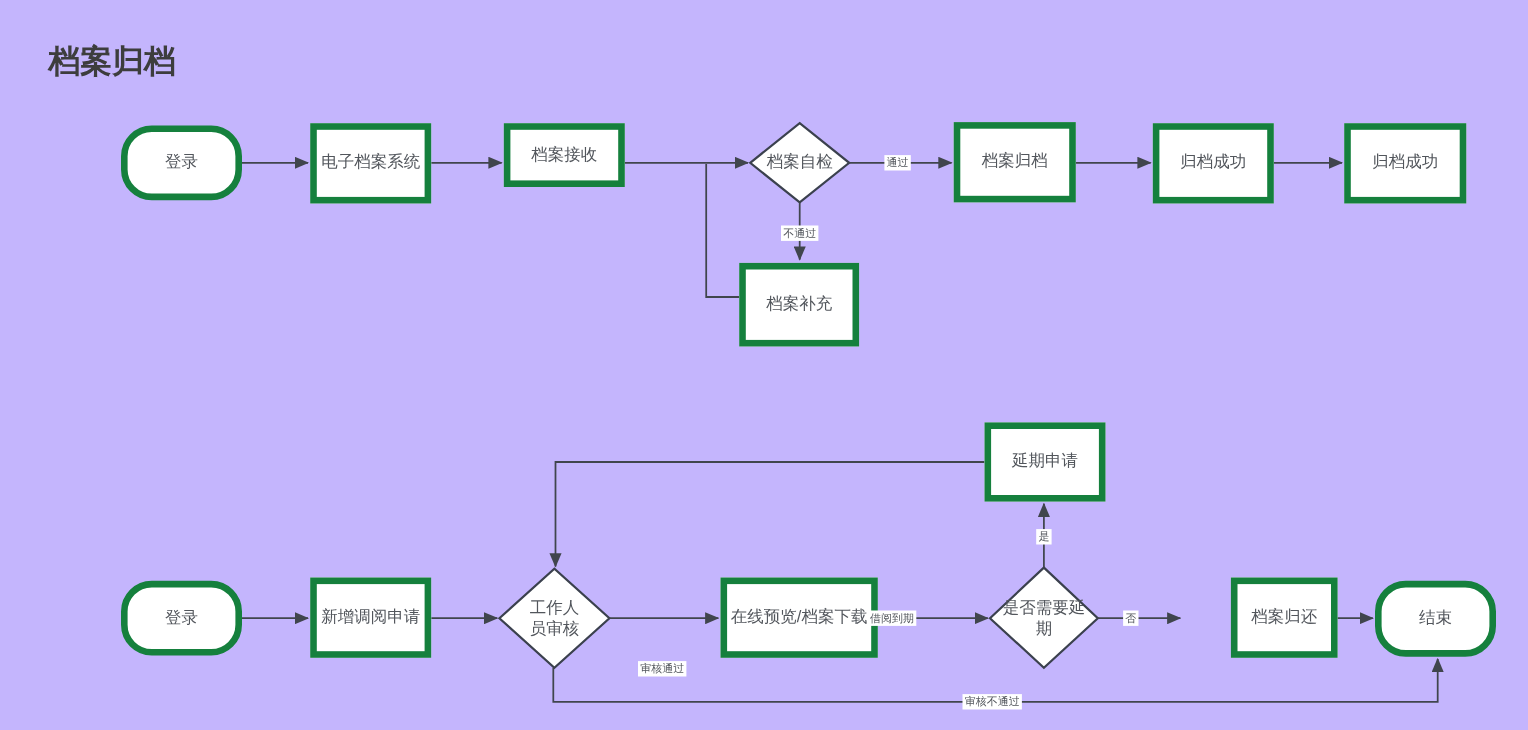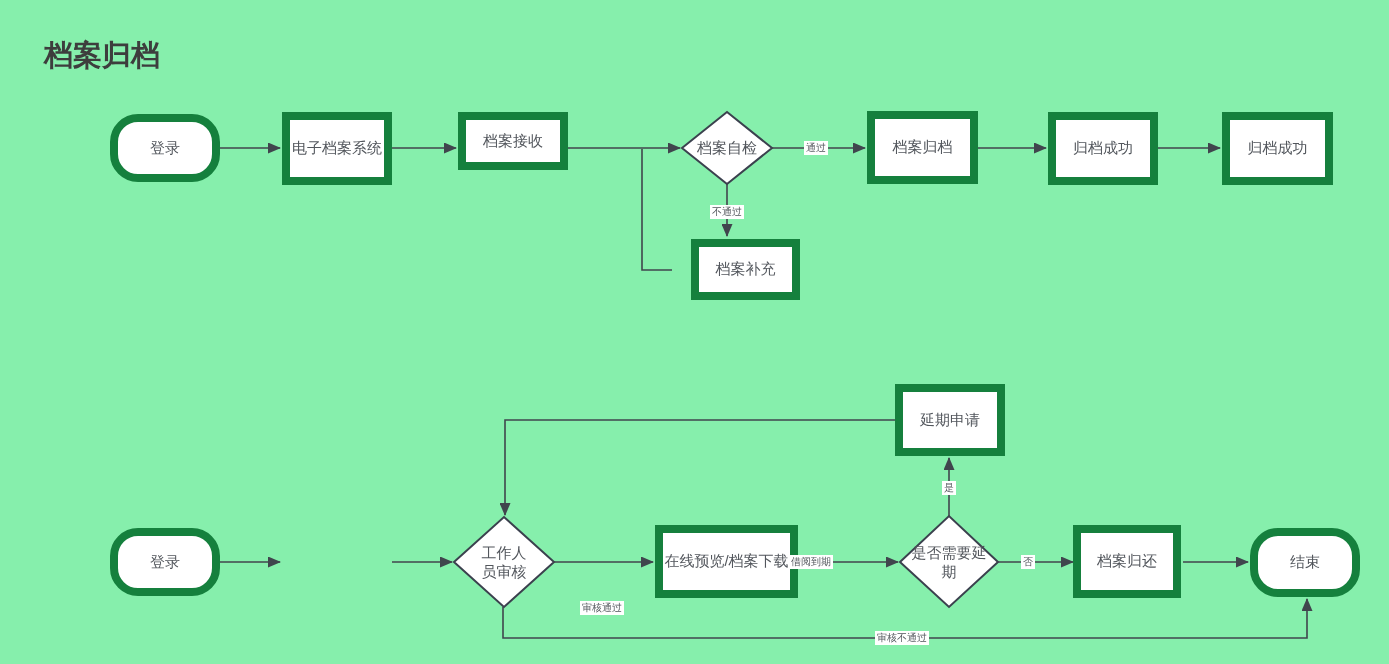--- a/index.html
+++ b/index.html
@@ -1,24 +1,24 @@
 <!DOCTYPE html>
 <html><head>
 <meta charset="utf-8">
 <style>
   * { margin:0; padding:0; box-sizing:border-box; }
   html,body { background:#ffffff; }
   body { font-family:"Liberation Sans","DejaVu Sans",sans-serif; }
-  .canvas { position:relative; width:1389px; height:664px; background:#86efac; overflow:hidden; }
+  .canvas { position:relative; width:1389px; height:664px; background:#c4b5fd; overflow:hidden; }
   .title { position:absolute; font-size:29px; font-weight:700; color:#3d3d3d; white-space:nowrap; }
   .wires { position:absolute; left:0; top:0; }
   .wires .edge { fill:none; stroke:#40454d; stroke-width:1.6; }
   .wires .diamond { fill:#ffffff; stroke:#3b414e; stroke-width:2; }
   .node { position:absolute; display:flex; align-items:center; justify-content:center;
-          background:#ffffff; border:8px solid #15803d; color:#52565c; font-size:15px;
+          background:#ffffff; border:6px solid #15803d; color:#52565c; font-size:15px;
           text-align:center; line-height:1.35; }
   .stadium { border-radius:28px; }
   .dlabel { position:absolute; display:flex; align-items:center; justify-content:center;
             text-align:center; color:#52565c; font-size:15px; line-height:1.3; }
   .elabel { position:absolute; transform:translate(-50%,-50%); background:#ffffff;
             color:#52565c; font-size:10px; padding:0 2px; white-space:nowrap; z-index:3; }
 </style>
 </head>
 <body>
 
@@ -58,31 +58,32 @@
     <path class="edge" d="M503,607 V638 H1307 V599" marker-end="url(#arw)"></path>
   </svg>
 
   <div class="node stadium" style="left:110px; top:114px; width:110px; height:68px;">登录</div>
   <div class="node" style="left:282px; top:112px; width:110px; height:73px;">电子档案系统</div>
   <div class="node" style="left:458px; top:112px; width:110px; height:58px;">档案接收</div>
   <div class="dlabel" style="left:684px; top:112px; width:86px; height:72px;">档案自检</div>
   <div class="node" style="left:867px; top:111px; width:111px; height:73px;">档案归档</div>
   <div class="node" style="left:1048px; top:112px; width:110px; height:73px;">归档成功</div>
   <div class="node" style="left:1222px; top:112px; width:111px; height:73px;">归档成功</div>
-  <div class="node" style="left:672px; top:239px; width:109px; height:61px;margin-left:19px;">档案补充</div>
+  <div class="node" style="left:672px; top:239px; width:109px; height:76px;">档案补充</div>
 
   <span class="elabel" style="left:816px; top:148px;">通过</span>
   <span class="elabel" style="left:727px; top:212px;">不通过</span>
 
   <div class="node stadium" style="left:110px; top:528px; width:110px; height:68px;">登录</div>
+  <div class="node" style="left:282px; top:525px; width:110px; height:73px;">新增调阅申请</div>
   <div class="dlabel" style="left:478px; top:522px; width:52px; height:80px;">工作人员审核</div>
   <div class="node" style="left:655px; top:525px; width:143px; height:73px;">在线预览/档案下载</div>
   <div class="dlabel" style="left:910px; top:520px; width:78px; height:84px;">是否需要延期</div>
   <div class="node" style="left:895px; top:384px; width:110px; height:72px;">延期申请</div>
-  <div class="node" style="left:1073px; top:525px; width:108px; height:73px;">档案归还</div>
+  <div class="node" style="left:1119px; top:525px; width:97px; height:73px;">档案归还</div>
   <div class="node stadium" style="left:1250px; top:528px; width:110px; height:69px;">结束</div>
 
   <span class="elabel" style="left:602px; top:562px;margin-top:46px;">审核通过</span>
   <span class="elabel" style="left:811px; top:562px;">借阅到期</span>
   <span class="elabel" style="left:1028px; top:562px;">否</span>
   <span class="elabel" style="left:949px; top:488px;">是</span>
   <span class="elabel" style="left:902px; top:638px;">审核不通过</span>
 
 </div>
 

